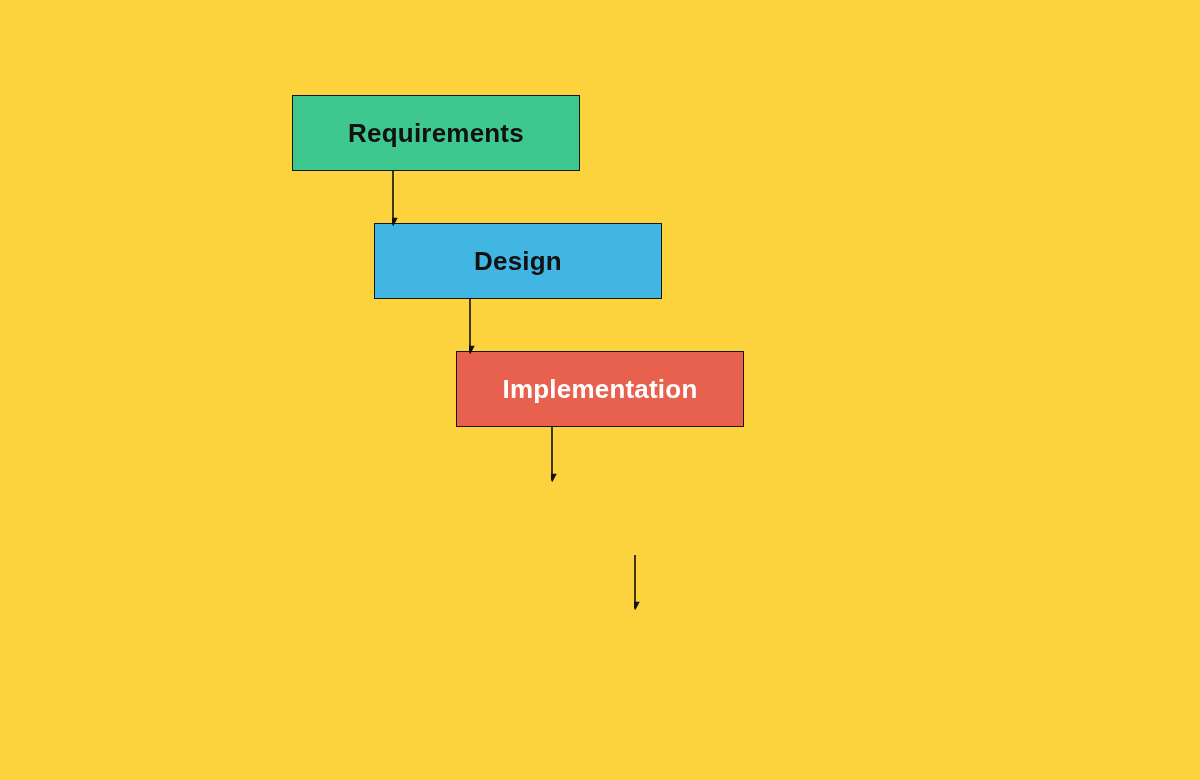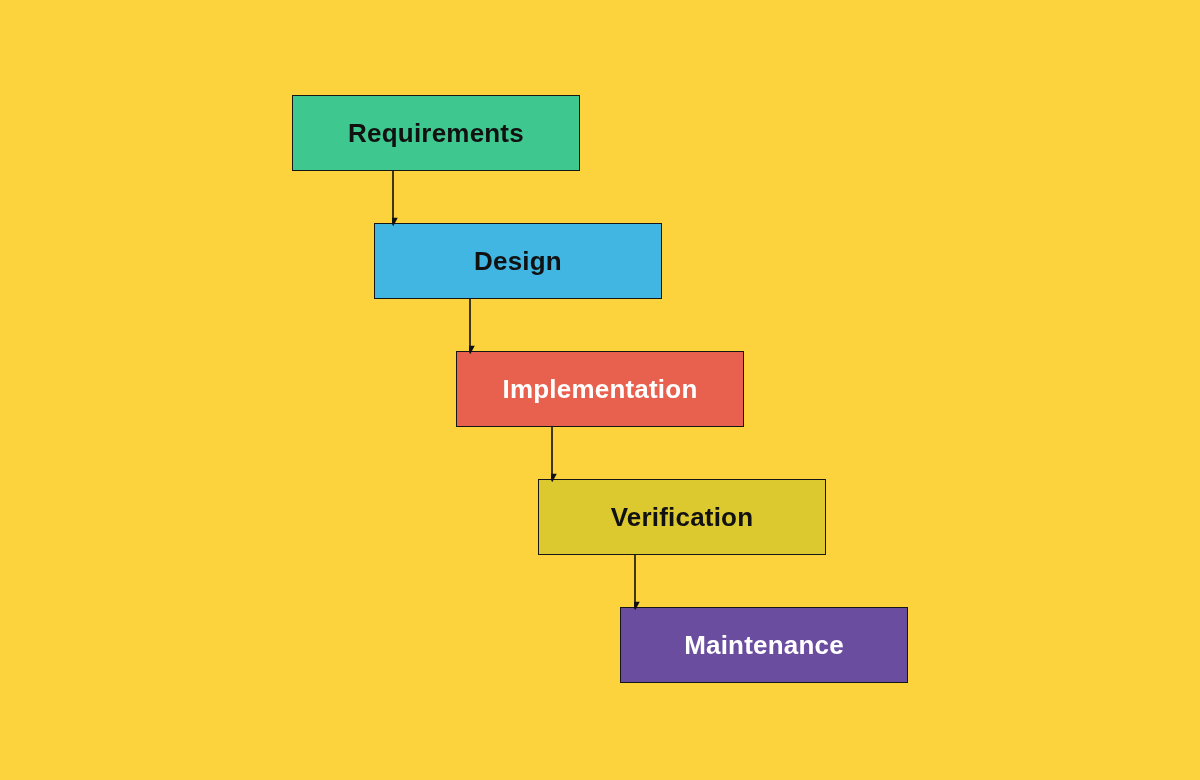--- a/index.html
+++ b/index.html
@@ -57,27 +57,21 @@
   </div>
 
   <div class="node n1" style="background: rgb(65, 182, 227); color: rgb(17, 17, 17);">
     <span class="node-label">Design</span>
   </div>
 
   <div class="node n2" style="background: rgb(232, 97, 78); color: rgb(255, 255, 255);">
     <span class="node-label">Implementation</span>
   </div>
 
-  <div class="node n3" style="background: rgb(220, 201, 47); color: rgb(17, 17, 17);">
-    <span class="node-label">Verification</span>
-  </div>
 
-  <div class="node n4" style="background: rgb(106, 77, 159); color: rgb(255, 255, 255);">
-    <span class="node-label">Maintenance</span>
-  </div>
 
   <svg class="arrows" width="1200" height="780" viewBox="0 0 1200 780">
     <defs>
       <marker id="arrowhead" markerWidth="10" markerHeight="9" refX="5" refY="7.5" orient="auto-start-reverse" markerUnits="userSpaceOnUse">
         <path d="M0.5,0 L9.5,0 L5,8.5 Z" transform="rotate(-90 5 4.25) translate(-3 1)" style="fill: rgb(17, 17, 17);"></path>
       </marker>
     </defs>
     <line class="arrow-line" x1="393" y1="171" x2="393" y2="221" marker-end="url(#arrowhead)" style="stroke: rgb(17, 17, 17);"></line>
     <line class="arrow-line" x1="470" y1="299" x2="470" y2="349" marker-end="url(#arrowhead)" style="stroke: rgb(17, 17, 17);"></line>
     <line class="arrow-line" x1="552" y1="427" x2="552" y2="477" marker-end="url(#arrowhead)" style="stroke: rgb(17, 17, 17);"></line>

